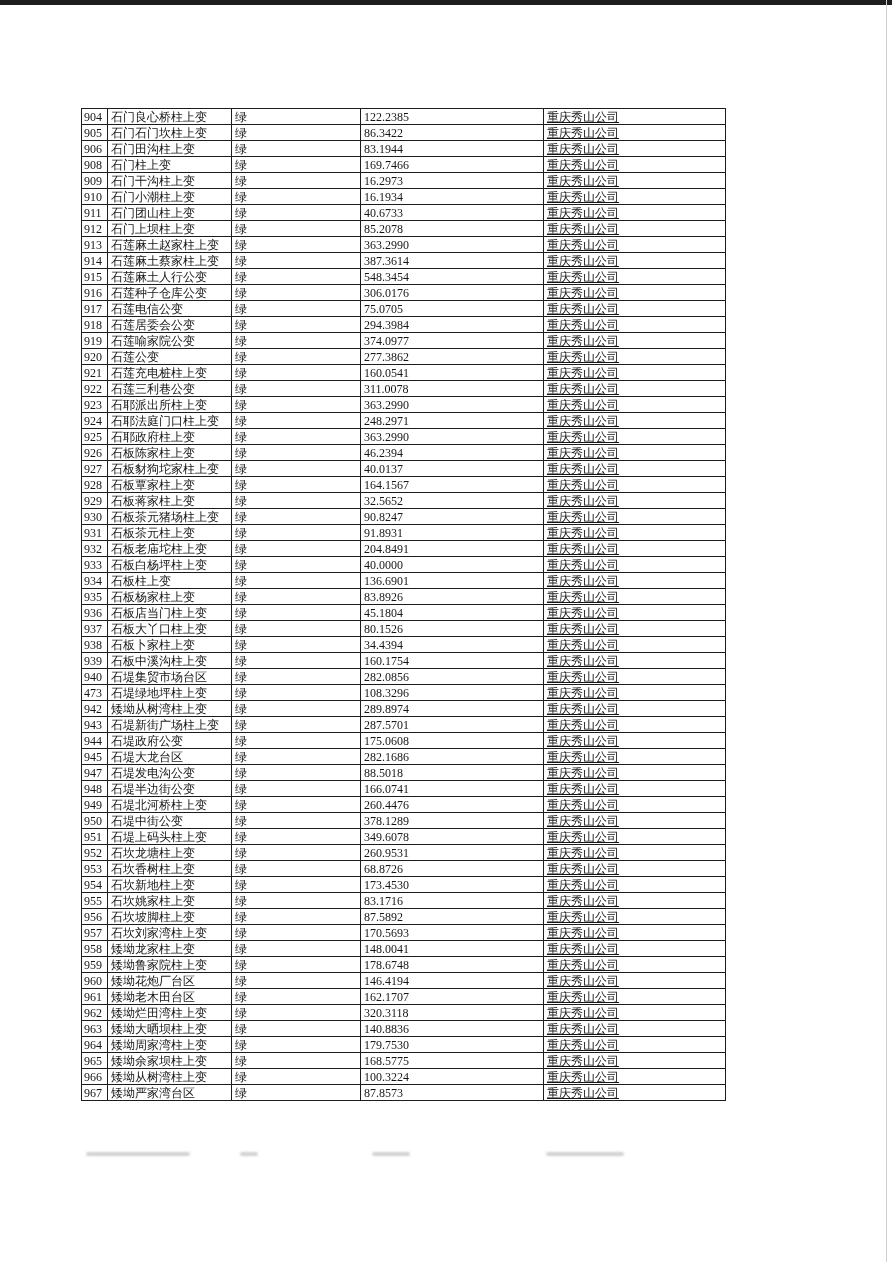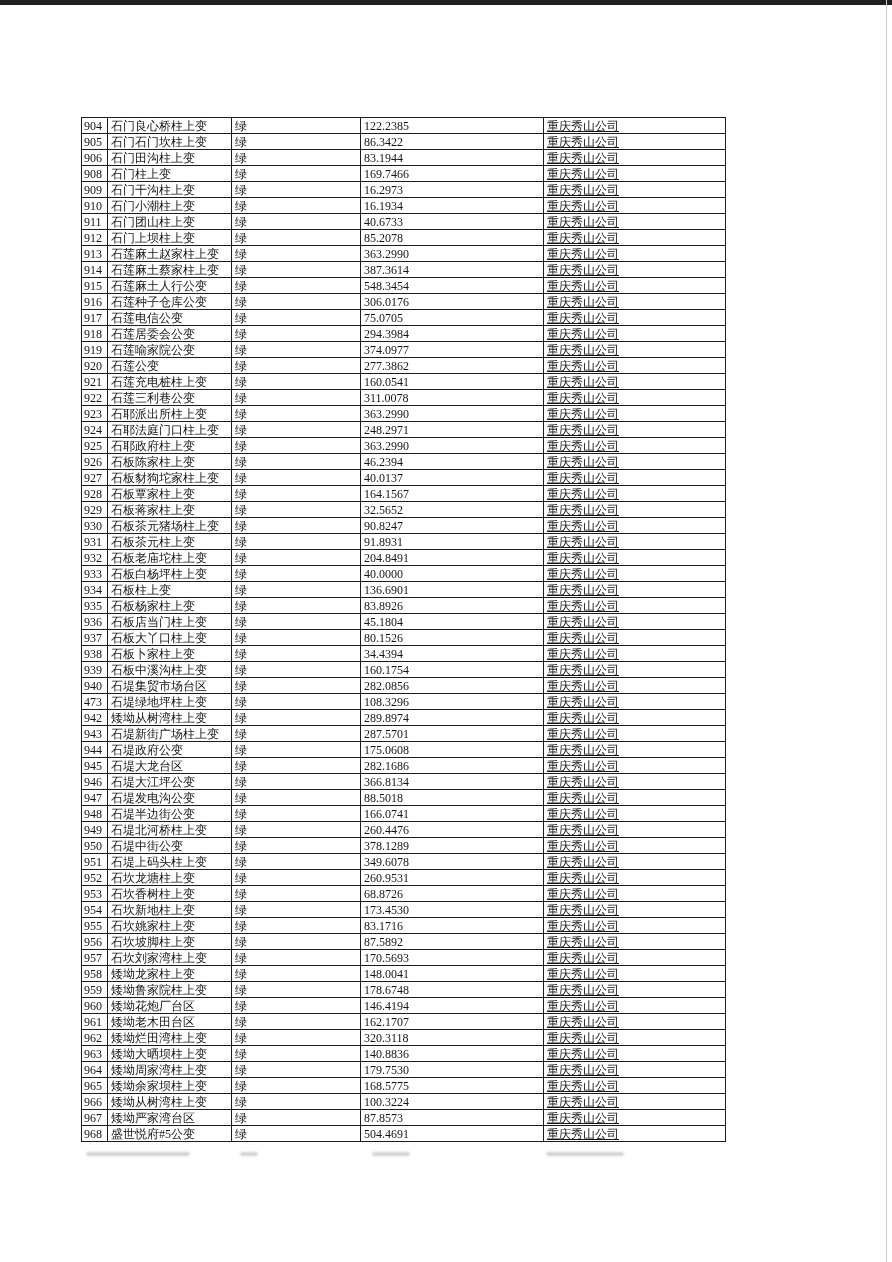--- a/index.html
+++ b/index.html
@@ -3,21 +3,21 @@
 <meta charset="utf-8">
 <style>
   html,body{margin:0;padding:0;}
   body{
     width:892px;height:1262px;position:relative;background:#ffffff;
     font-family:"Liberation Serif","DejaVu Serif",serif;
     overflow:hidden;
   }
   .top-band{position:absolute;left:0;top:0;width:892px;height:5px;background:#1e1e1e;}
   .right-edge{position:absolute;top:0;left:886px;width:1px;height:1262px;background:#cfcfcf;}
-  .table-wrap{position:absolute;left:81px;top:117px;}
+  .table-wrap{position:absolute;left:81px;top:108px;}
   table{border-collapse:collapse;table-layout:fixed;}
   col.c1{width:26px;}
   col.c2{width:124px;}
   col.c3{width:129px;}
   col.c4{width:183px;}
   col.c5{width:182px;}
   td{
     border:1px solid #1c1c1c;
     height:15px;
     padding:0 0 0 3px;
@@ -375,27 +375,20 @@
   </tr>
 
   <tr>
     <td class="c-idx">945</td>
     <td class="c-name">石堤大龙台区</td>
     <td class="c-status">绿</td>
     <td class="c-value">282.1686</td>
     <td class="c-company"><span class="link">重庆秀山公司</span></td>
   </tr>
 
-  <tr>
-    <td class="c-idx">946</td>
-    <td class="c-name">石堤大江坪公变</td>
-    <td class="c-status">绿</td>
-    <td class="c-value">366.8134</td>
-    <td class="c-company"><span class="link">重庆秀山公司</span></td>
-  </tr>
 
   <tr>
     <td class="c-idx">947</td>
     <td class="c-name">石堤发电沟公变</td>
     <td class="c-status">绿</td>
     <td class="c-value">88.5018</td>
     <td class="c-company"><span class="link">重庆秀山公司</span></td>
   </tr>
 
   <tr>
@@ -551,27 +544,20 @@
   </tr>
 
   <tr>
     <td class="c-idx">967</td>
     <td class="c-name">矮坳严家湾台区</td>
     <td class="c-status">绿</td>
     <td class="c-value">87.8573</td>
     <td class="c-company"><span class="link">重庆秀山公司</span></td>
   </tr>
 
-  <tr>
-    <td class="c-idx">968</td>
-    <td class="c-name">盛世悦府#5公变</td>
-    <td class="c-status">绿</td>
-    <td class="c-value">504.4691</td>
-    <td class="c-company"><span class="link">重庆秀山公司</span></td>
-  </tr>
 </tbody>
     </table>
   </div>
 
   <div class="ghost g1"></div>
   <div class="ghost g2"></div>
   <div class="ghost g3"></div>
   <div class="ghost g4"></div>
 </div>
 

